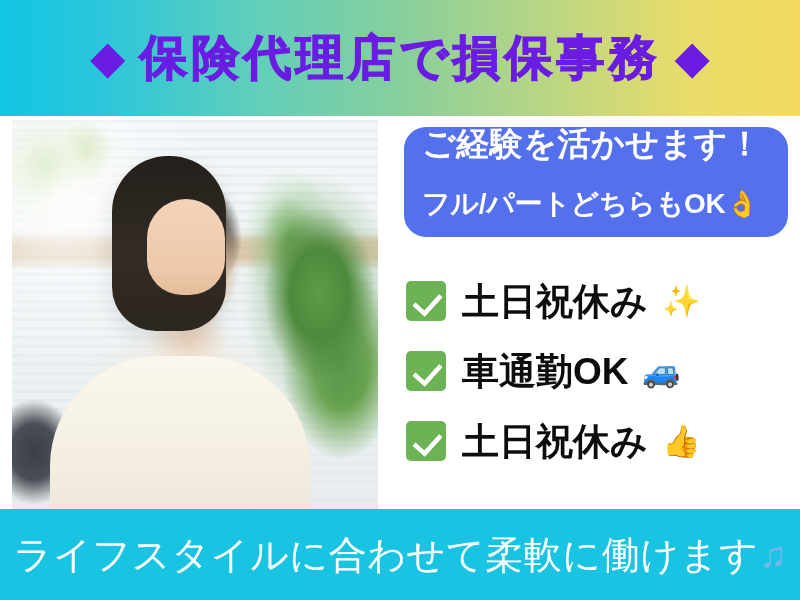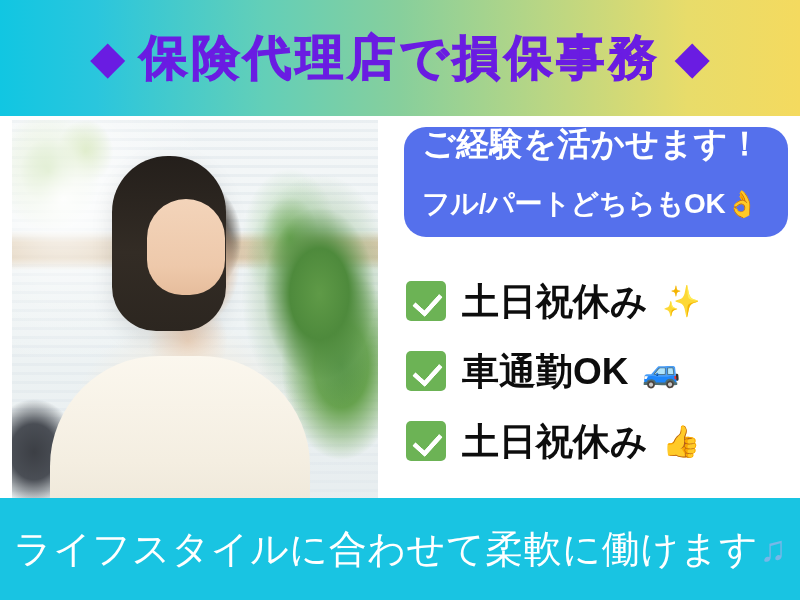--- a/index.html
+++ b/index.html
@@ -222,21 +222,21 @@
     line-height: 1;
     margin-left: -2px;
   }
 
   
   .footer-band {
     position: absolute;
     left: 0;
     bottom: 0;
     width: 800px;
-    height: 102px;
+    height: 91px;
     background: #19c4e2;
     display: flex;
     align-items: center;
     justify-content: center;
   }
   .footer-inner {
     display: flex;
     align-items: center;
     justify-content: center;
     white-space: nowrap;

